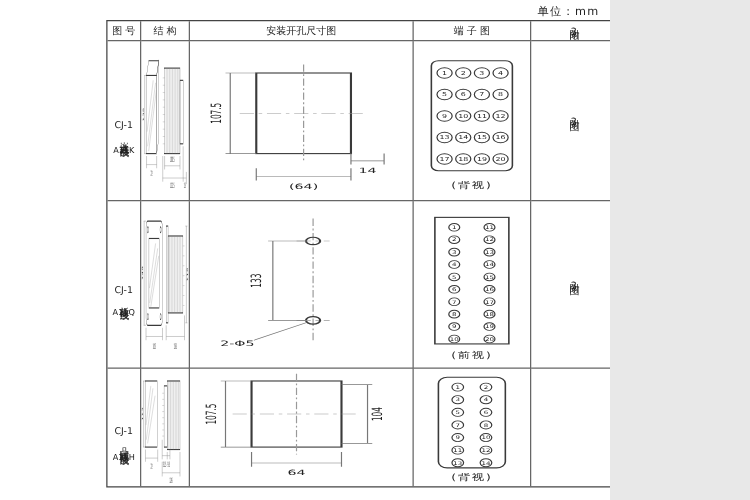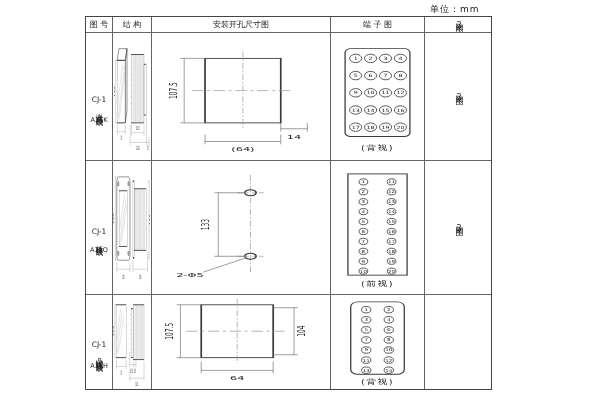--- a/index.html
+++ b/index.html
@@ -1,16 +1,16 @@
 <!DOCTYPE html>
 <html><head>
 <meta charset="utf-8">
 <style>
   html,body{margin:0;padding:0;background:#e8e8e8;}
-  .page{position:relative;width:600px;height:400px;background:#ffffff;
+  .page{position:relative;width:488px;height:400px;background:#ffffff;
         font-family:"DejaVu Sans",sans-serif;color:#222;overflow:hidden;}
   .unit{position:absolute;top:3px;left:430px;font-size:9px;letter-spacing:1px;}
   .tbl{position:absolute;left:85px;top:16px;width:405px;height:372px;
        display:grid;grid-template-columns:27px 39px 179px 94px 66px;
        grid-template-rows:16px 128px 134px 94px;border:1px solid #444;background:#fff;}
   .cell{border-right:1px solid #666;border-bottom:1px solid #666;box-sizing:border-box;
         display:flex;align-items:center;justify-content:center;overflow:hidden;position:relative;text-align:right;}
   .cell:nth-child(5n){border-right:none;}
   .cell:nth-child(n+16){border-bottom:none;}
   .hc{font-size:8px;white-space:nowrap;color:#222;}

